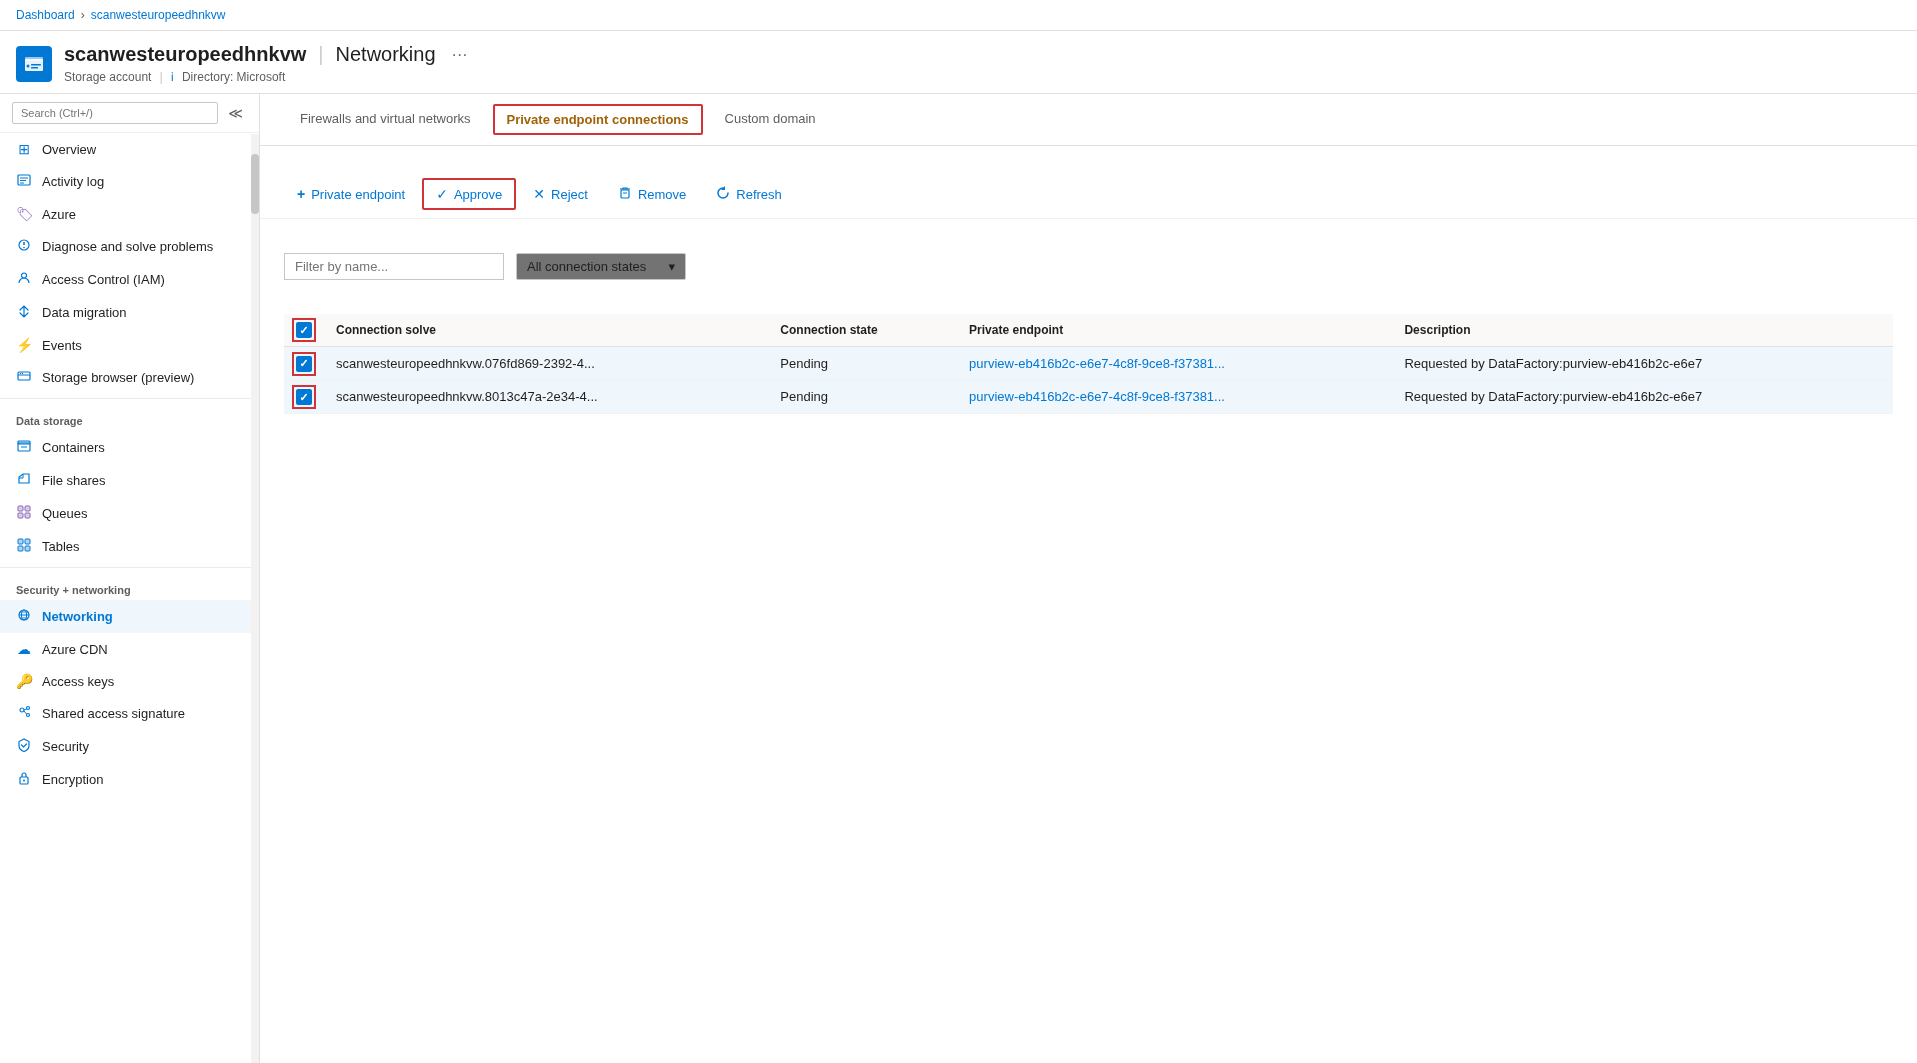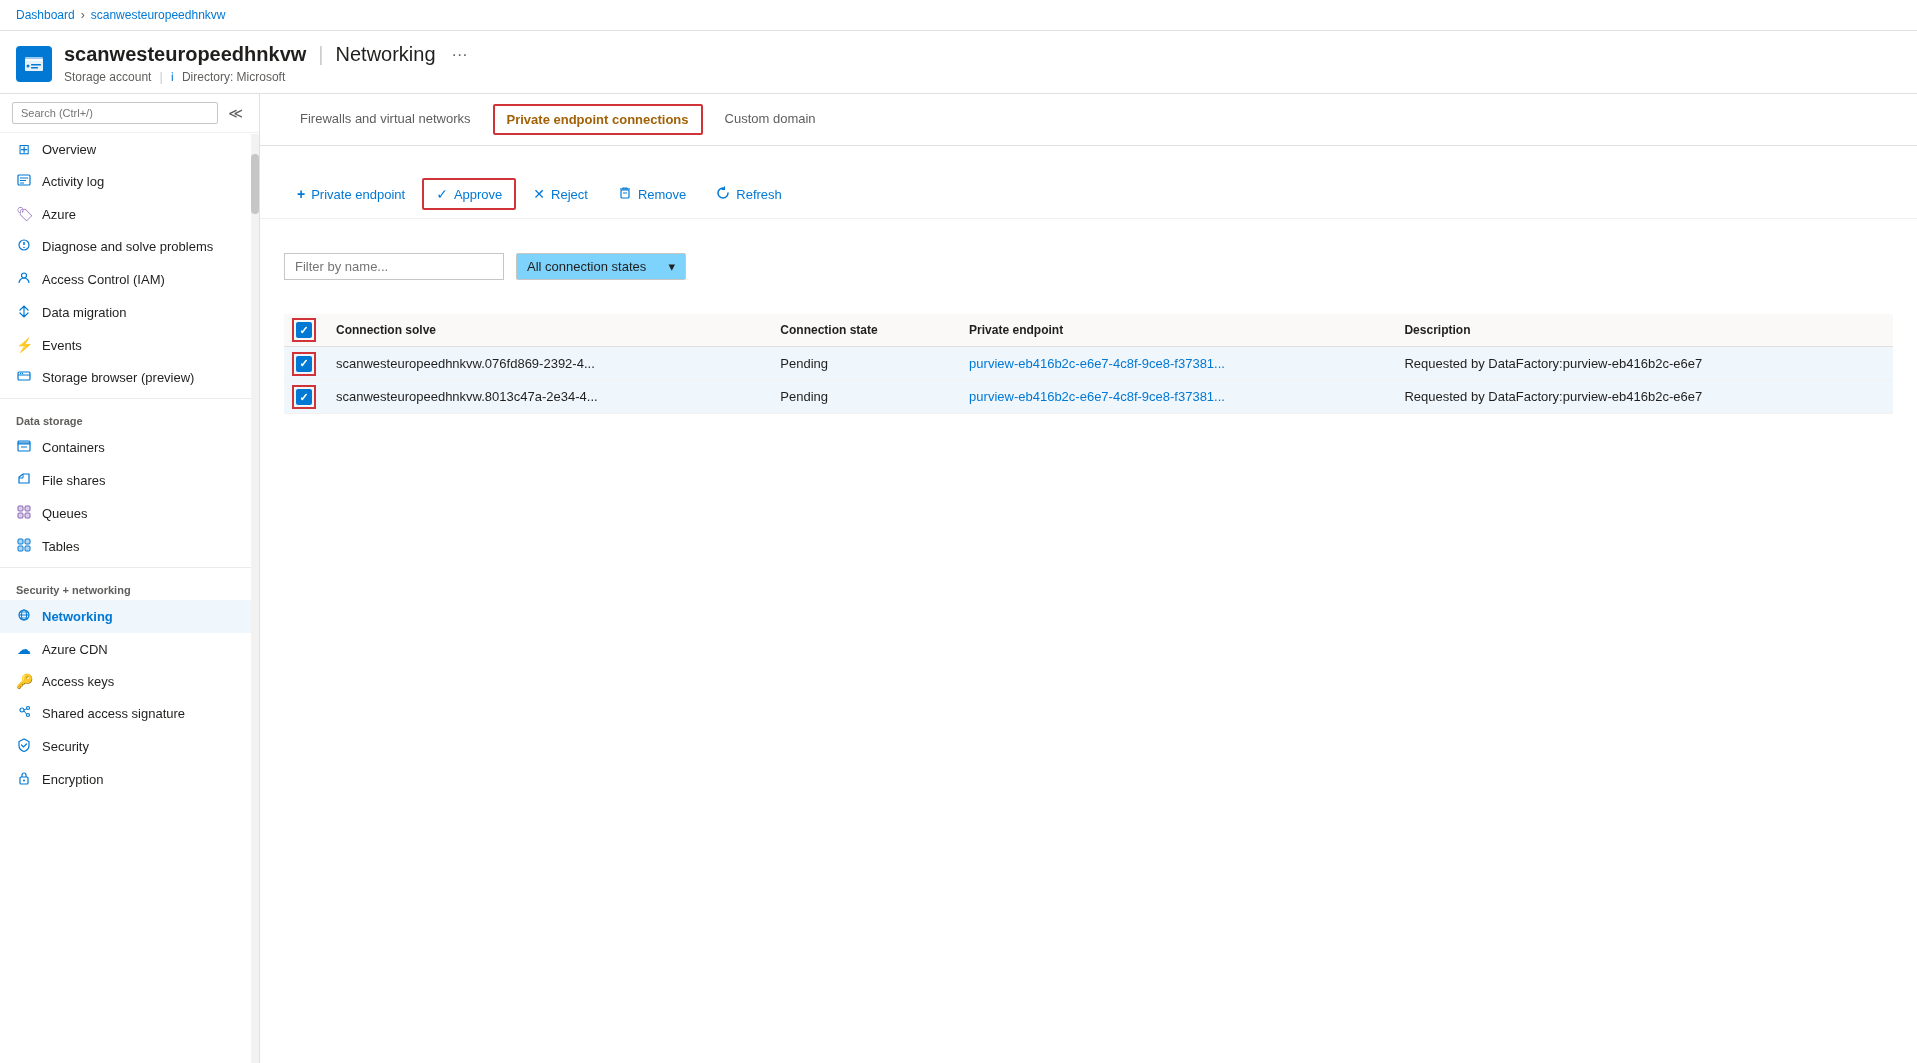--- a/index.html
+++ b/index.html
@@ -181,21 +181,21 @@
       width: 220px;
       color: #c2410c;
       outline: none;
     }
     .filter-dropdown {
       border: 1px solid #c8c6c4;
       border-radius: 2px;
       padding: 5px 10px;
       font-size: 13px;
       color: #201f1e;
-      background: #7dd3fc;
+      background: #737373;
       display: flex;
       align-items: center;
       gap: 8px;
       cursor: pointer;
       min-width: 170px;
     }
     .filter-dropdown span.dd-arrow { margin-left: auto; }
 
     
     .data-table {

